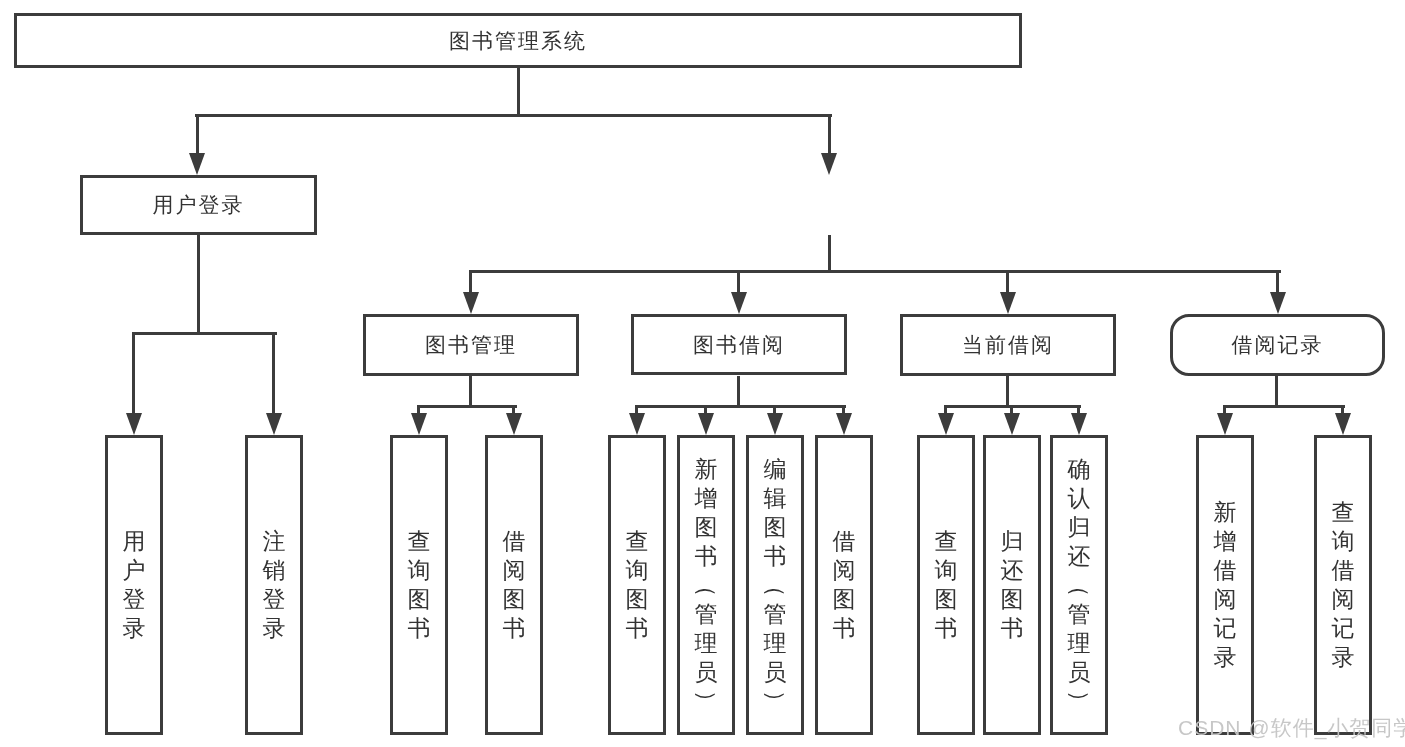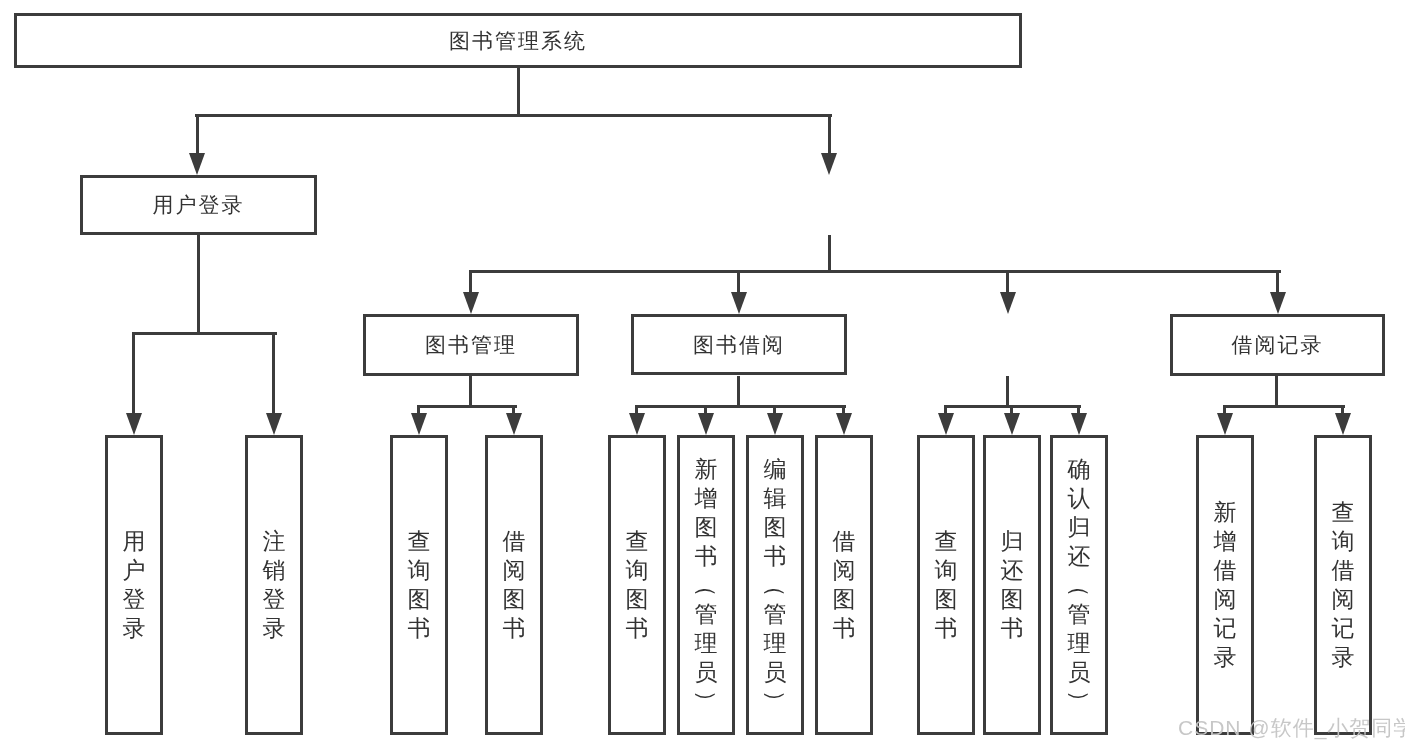--- a/index.html
+++ b/index.html
@@ -81,21 +81,24 @@
   <div class="arrow" style="left:1000px;top:292px;"></div>
   <div class="line" style="left:1276px;top:270px;width:3px;height:24px;"></div>
   <div class="arrow" style="left:1270px;top:292px;"></div>
 
   <div class="hnode" style="left:363px;top:314px;width:216px;height:62px;">
     <span>图书管理</span>
   </div>
   <div class="hnode" style="left:631px;top:314px;width:216px;height:61px;">
     <span>图书借阅</span>
   </div>
-  <div class="hnode" style="left:1170px;top:314px;width:215px;height:62px;">
+  <div class="hnode" style="left:900px;top:314px;width:216px;height:62px;">
+    <span>当前借阅</span>
+  </div>
+  <div class="hnode" style="left:1170px;top:314px;width:215px;height:62px;border-radius:19px;">
     <span>借阅记录</span>
   </div>
 
   <div class="line" style="left:469px;top:376px;width:3px;height:32px;"></div>
   <div class="line" style="left:417px;top:405px;width:100px;height:3px;"></div>
   <div class="line" style="left:417px;top:405px;width:3px;height:10px;"></div>
   <div class="arrow" style="left:411px;top:413px;"></div>
   <div class="line" style="left:512px;top:405px;width:3px;height:10px;"></div>
   <div class="arrow" style="left:506px;top:413px;"></div>
 

